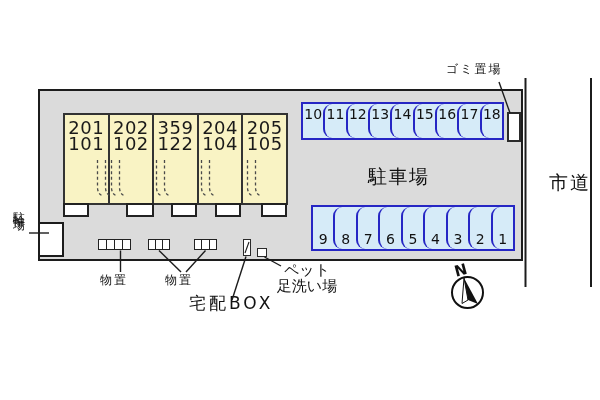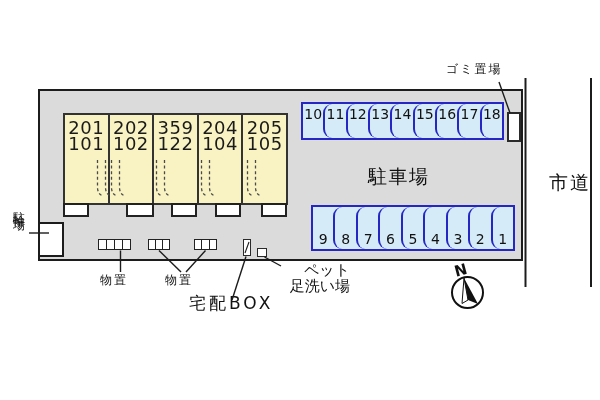--- a/index.html
+++ b/index.html
@@ -55,21 +55,21 @@
   .storage .cell + .cell { border-left:1.5px solid #222; }
   
   .lbl { position:absolute; white-space:nowrap; color:#111; font-size:12px; }
   .garbage-lbl { left:446px; top:61px;  letter-spacing:2px; }
   .road-lbl    { left:540px; top:170px; font-size:19px; letter-spacing:2px;margin-left:9px; }
   .parking-lbl { left:368px; top:164px; font-size:19px; letter-spacing:1.5px;text-align:center; }
   .bicycle-lbl { left:10px;  top:201px; writing-mode:vertical-rl; text-orientation:upright; letter-spacing:4px; }
   .storage1-lbl{ left:100px; top:272px; letter-spacing:2px; }
   .storage2-lbl{ left:165px; top:272px; letter-spacing:2px; }
   .delivery-lbl{ left:189px; top:292px; font-size:17px; letter-spacing:3px;text-align:right; }
-  .pet-lbl     { left:264px; top:262px; width:86px; text-align:right; font-size:15px; line-height:16px; }
+  .pet-lbl     { left:264px; top:262px; width:86px; text-align:center; font-size:15px; line-height:16px; }
   .pet-lbl span{ display:block; }
   
   .overlay { position:absolute; left:0; top:0; width:600px; height:400px; pointer-events:none; }
 </style>
 </head>
 <body>
 
 <div class="canvas">
 
   <div class="site"></div>

